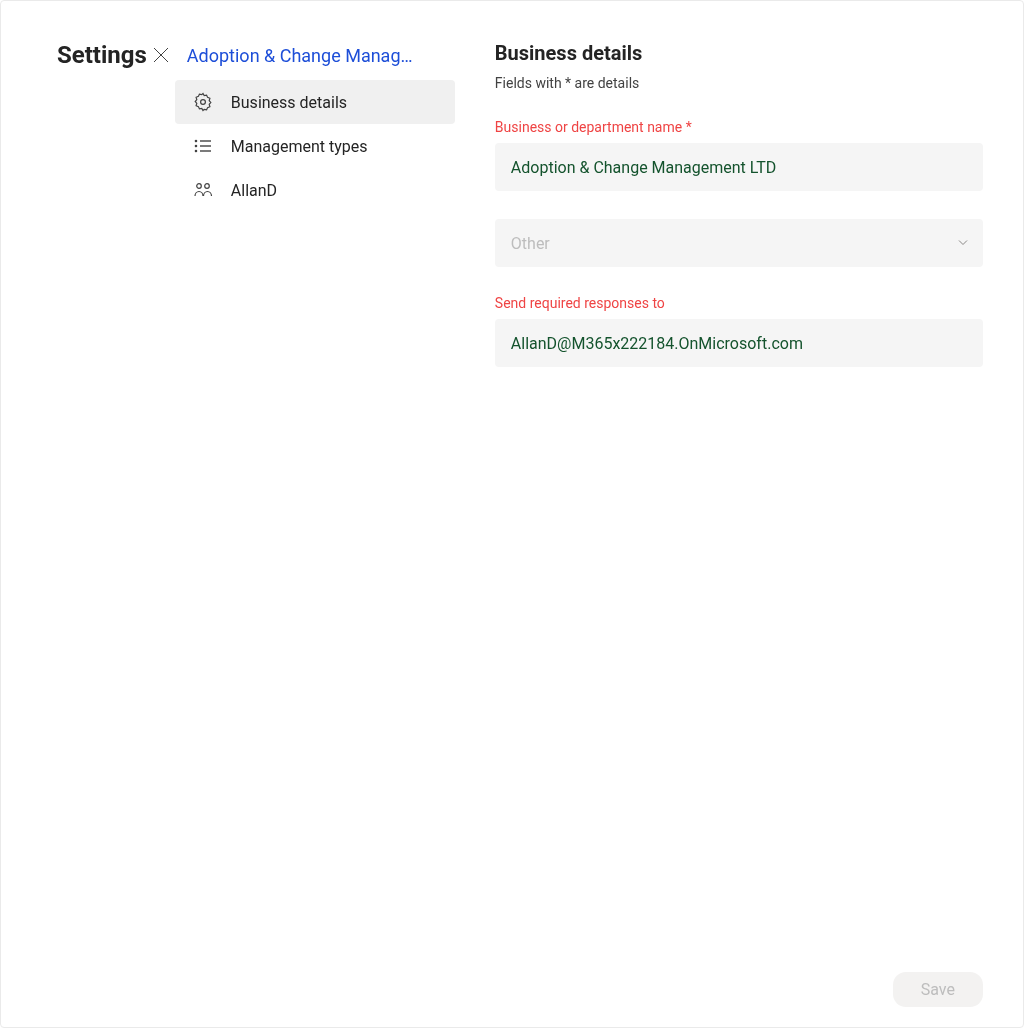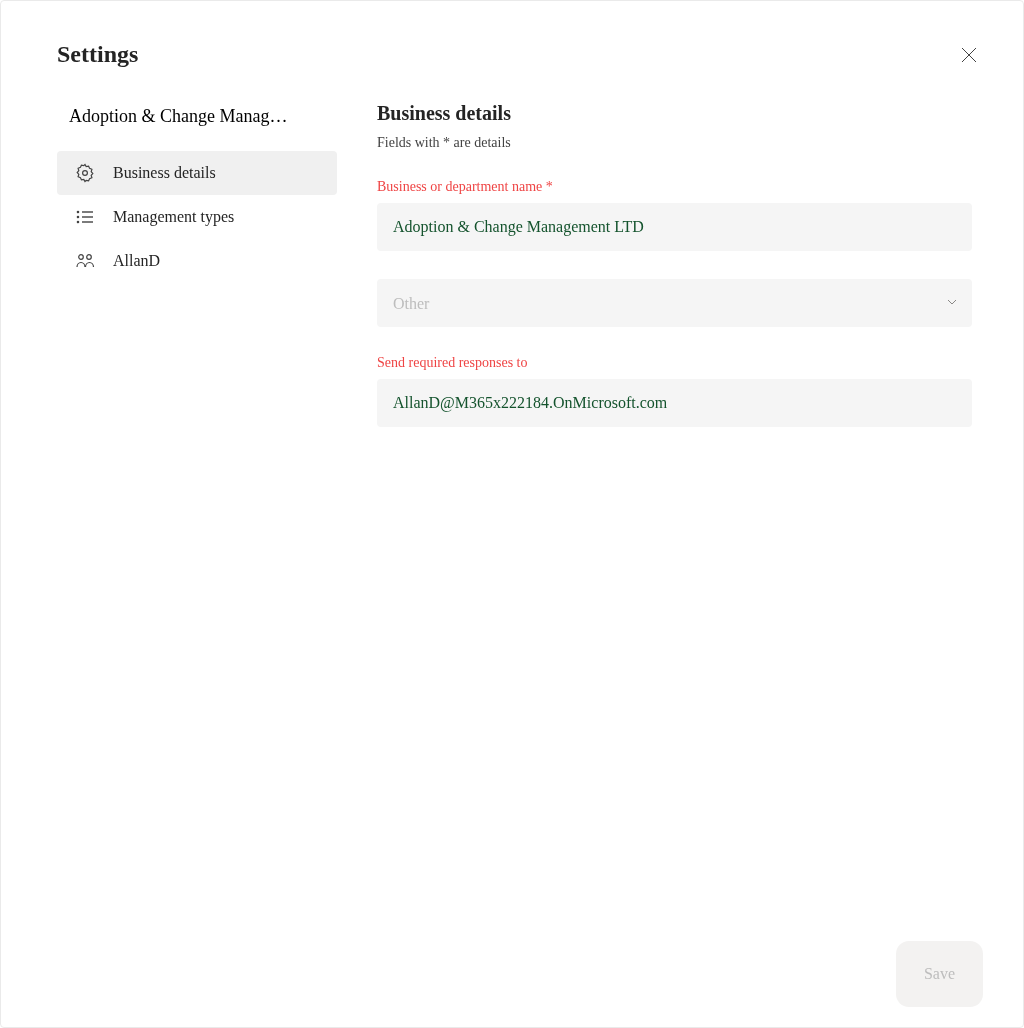--- a/index.html
+++ b/index.html
@@ -16,22 +16,20 @@
     color: #242424;
   }
   .dialog {
     position: relative;
     width: 100%;
     height: 100%;
     padding: 40px 40px 20px 56px;
     border: 1px solid #eaeaea;
     border-radius: 4px;
     display: flex;
-    flex-direction: column;
-    font-family: Liberation Serif, serif;
   }
   .dialog-header {
     display: flex;
     justify-content: space-between;
     align-items: flex-start;
     margin-bottom: 30px;
   }
   .dialog-title {
     font-size: 24px;
     font-weight: 700;
@@ -53,22 +51,22 @@
     gap: 40px;
     overflow: hidden;
   }
   .sidebar {
     width: 280px;
     flex-shrink: 0;
   }
   .org-name {
     font-size: 18px;
     font-weight: 400;
-    color: #000000;
-    padding: 4px 12px 24px 12px;
+    color: #1d4ed8;
+    padding: 4px 12px 14px 12px;
     white-space: nowrap;
     overflow: hidden;
     text-overflow: ellipsis;
   }
   .nav-item {
     display: flex;
     align-items: center;
     gap: 18px;
     padding: 12px 18px;
     border-radius: 4px;
@@ -150,21 +148,21 @@
     display: flex;
     justify-content: flex-end;
     padding-top: 20px;
   }
   .save-btn {
     background: #f3f2f1;
     border: none;
     color: #bdbdbd;
     font-size: 16px;
     font-family: inherit;
-    padding: 24px 28px;
+    padding: 8px 28px;
     border-radius: 13px;
     cursor: not-allowed;
   }
 </style>
 </head>
 <body>
 
 <div class="dialog">
 
   <div class="dialog-header">

